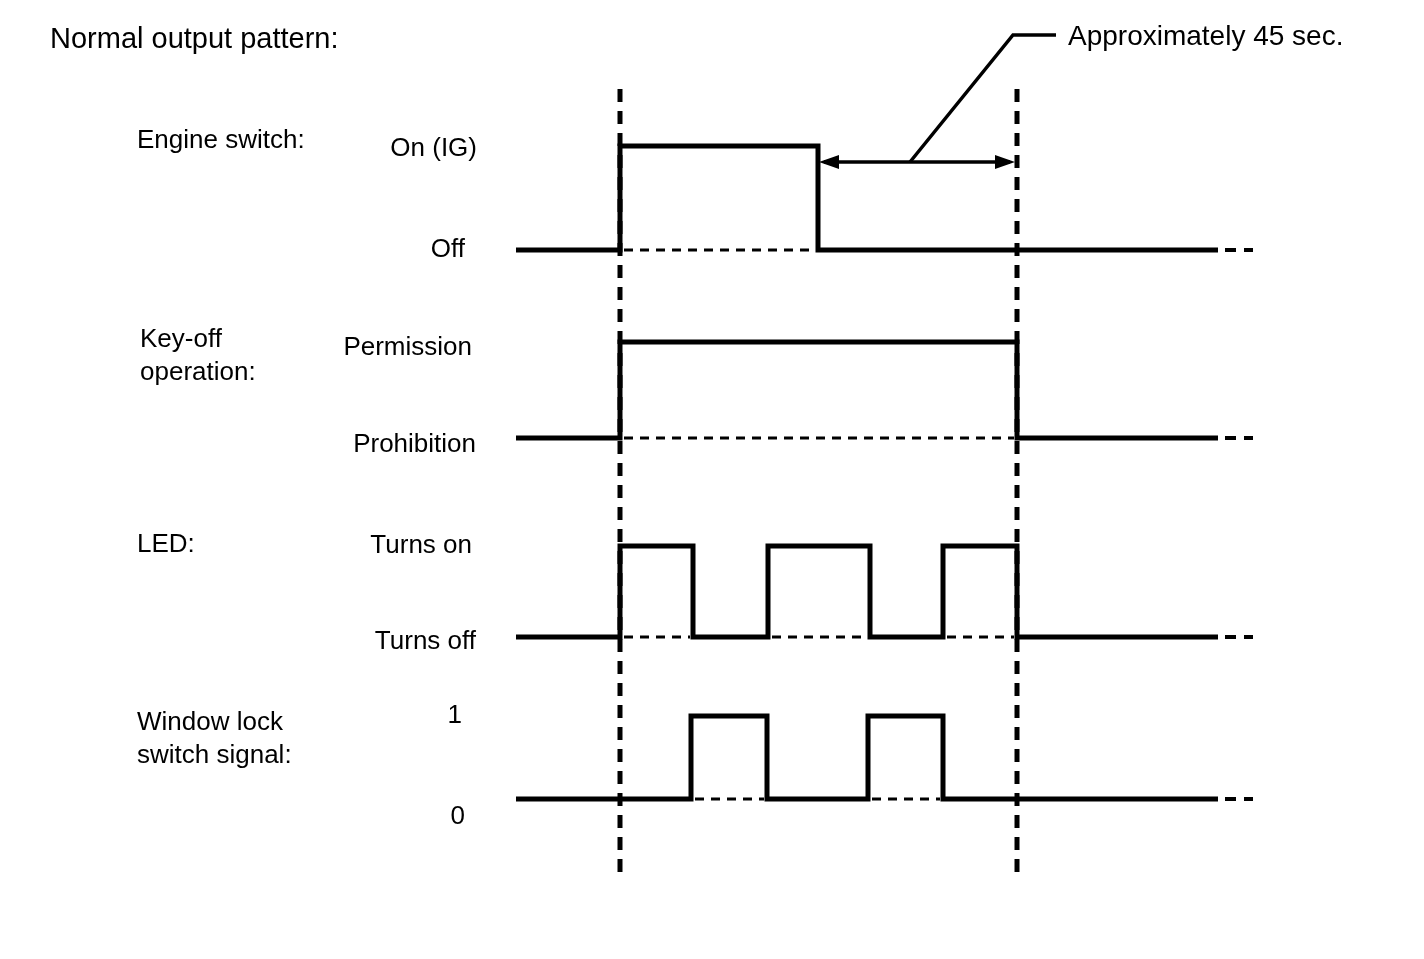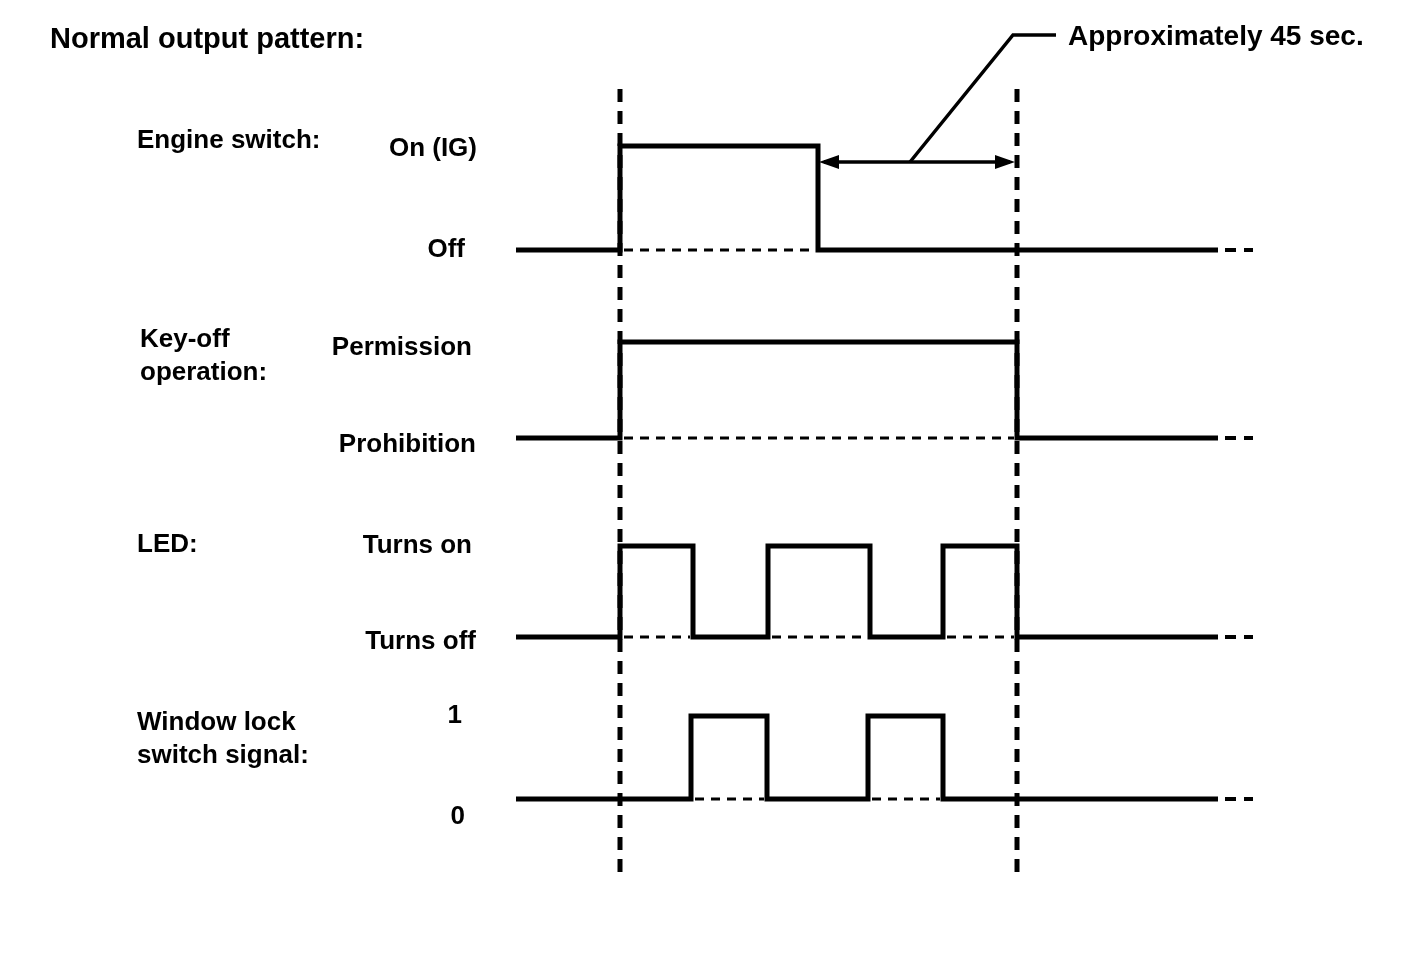--- a/index.html
+++ b/index.html
@@ -9,21 +9,20 @@
     width: 1424px;
     height: 959px;
     overflow: hidden;
     font-family: "Liberation Sans", sans-serif;
   }
   .stage {
     position: relative;
     width: 1191px;
     height: 959px;
     background: #ffffff;
-    font-weight: bold;
   }
   svg text {
     fill: #000000;
     stroke: none;
     font-family: "Liberation Sans", sans-serif;
   }
   .title-text { font-size: 29px; }
   .annotation-text { font-size: 28px; }
   .signal-name { font-size: 26px; }
   .level-label { font-size: 26px; }

